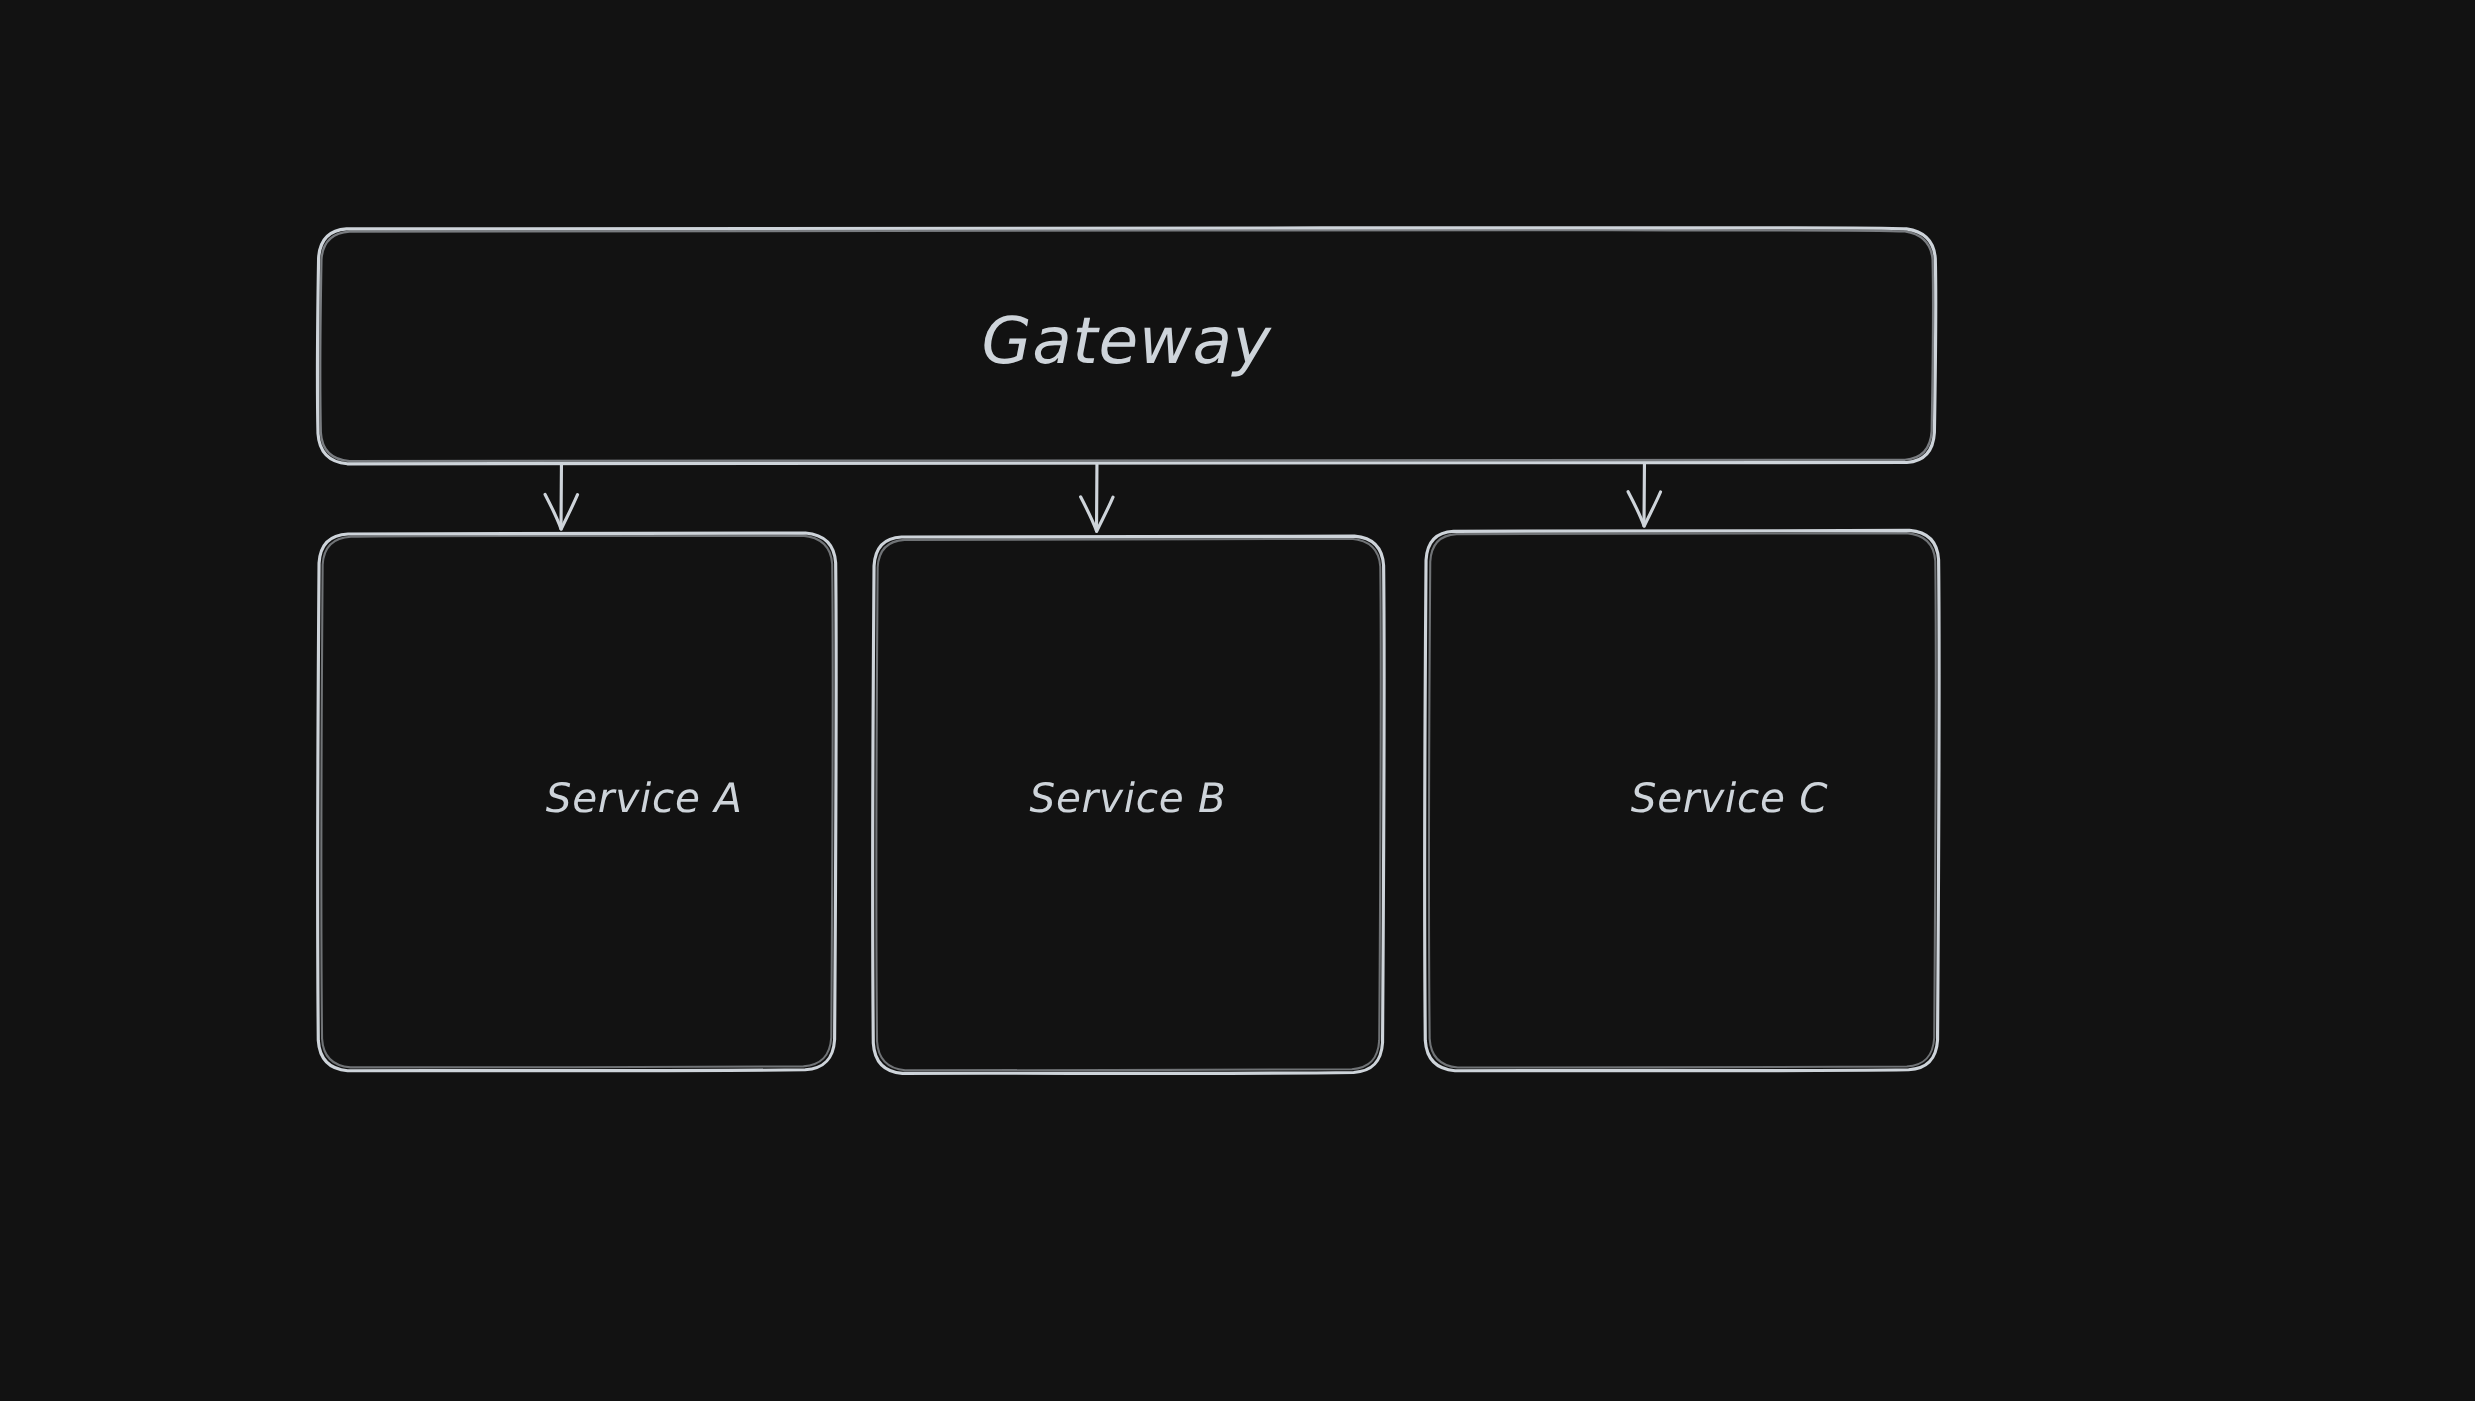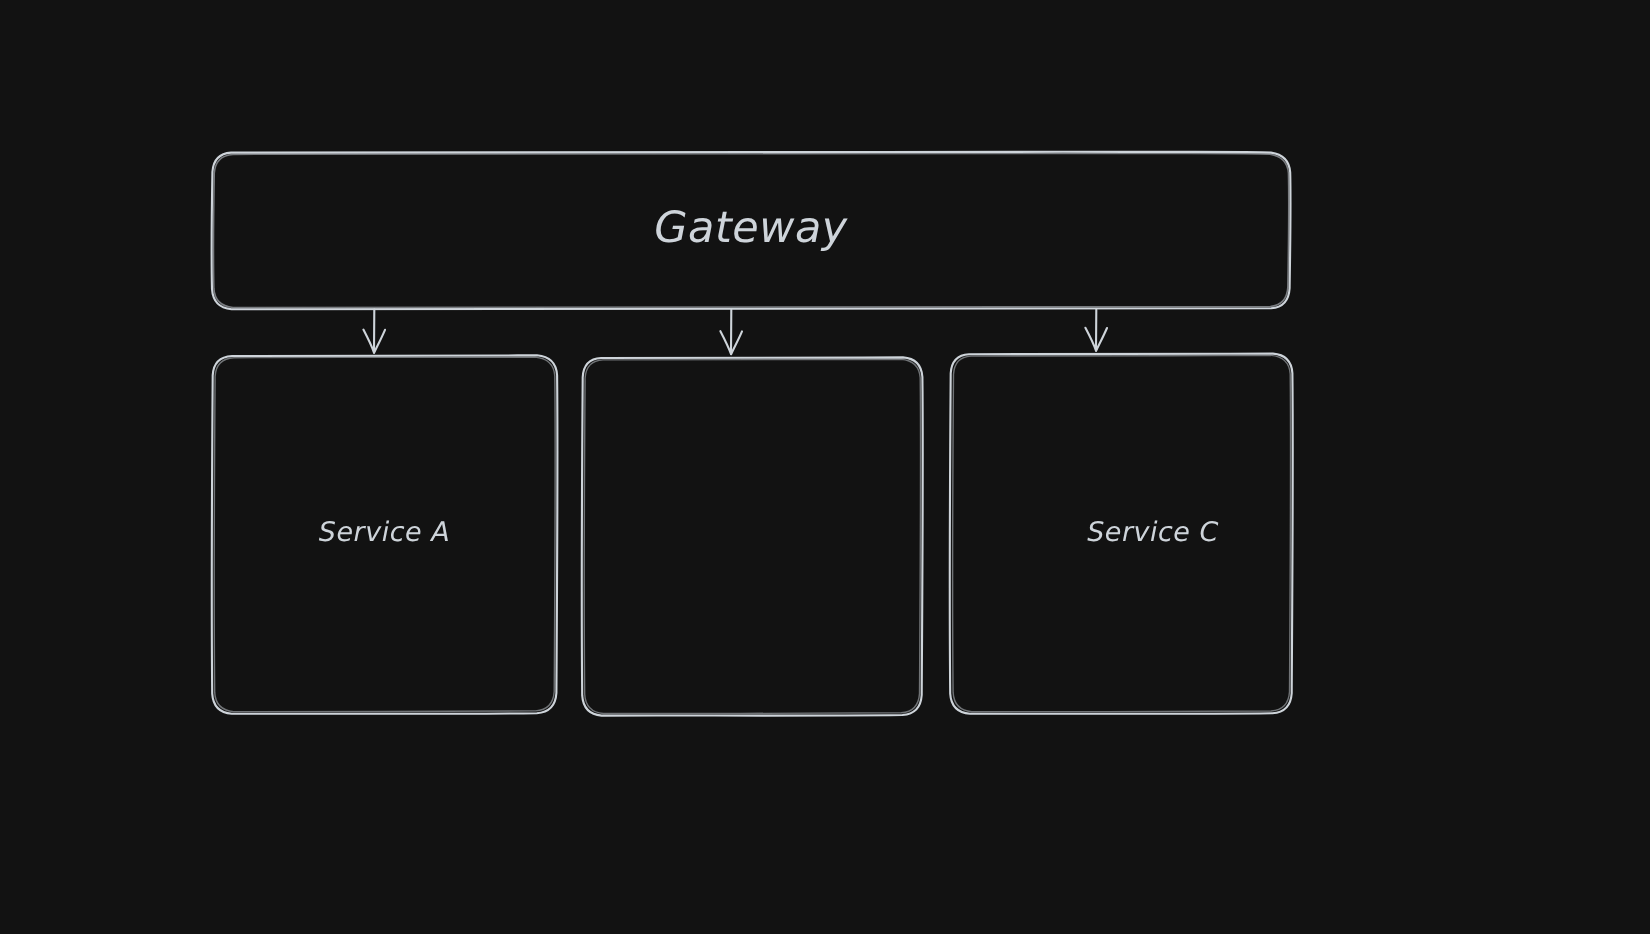--- a/index.html
+++ b/index.html
@@ -46,21 +46,21 @@
     top: 196px;
     width: 1078px;
     height: 64px;
     font-size: 43px;
   }
   .label-svc {
     height: 40px;
     font-size: 27px;
     top: 512px;
   }
-  .label-a { left: 212px; width: 345px; }
+  .label-a { left: 212px; width: 345px; padding-left: 45px; }
   .label-b { left: 582px; width: 340px; }
   .label-c { left: 950px; width: 342px; padding-left: 32px; }
 </style>
 </head>
 <body>
 
 <div id="canvas">
 
   <svg id="sketch-layer" viewBox="0 0 1650 934">
 
@@ -167,16 +167,17 @@
       <path fill="none" stroke="#ced4da" stroke-width="2.1" stroke-linecap="round" stroke-linejoin="round" d="M 1085.4 327.8 C 1089.5 335.6, 1093.4 343.3, 1096.1 350.8
            M 1107.0 328.0 C 1103.6 335.9, 1099.5 343.6, 1096.1 350.8"></path>
     </g>
 
   </svg>
 
   <div class="node-label label-gateway">Gateway</div>
 
   <div class="node-label label-svc label-a">Service A</div>
 
+  <div class="node-label label-svc label-b">Service B</div>
 
   <div class="node-label label-svc label-c">Service C</div>
 
 </div>
 
 </body></html>

